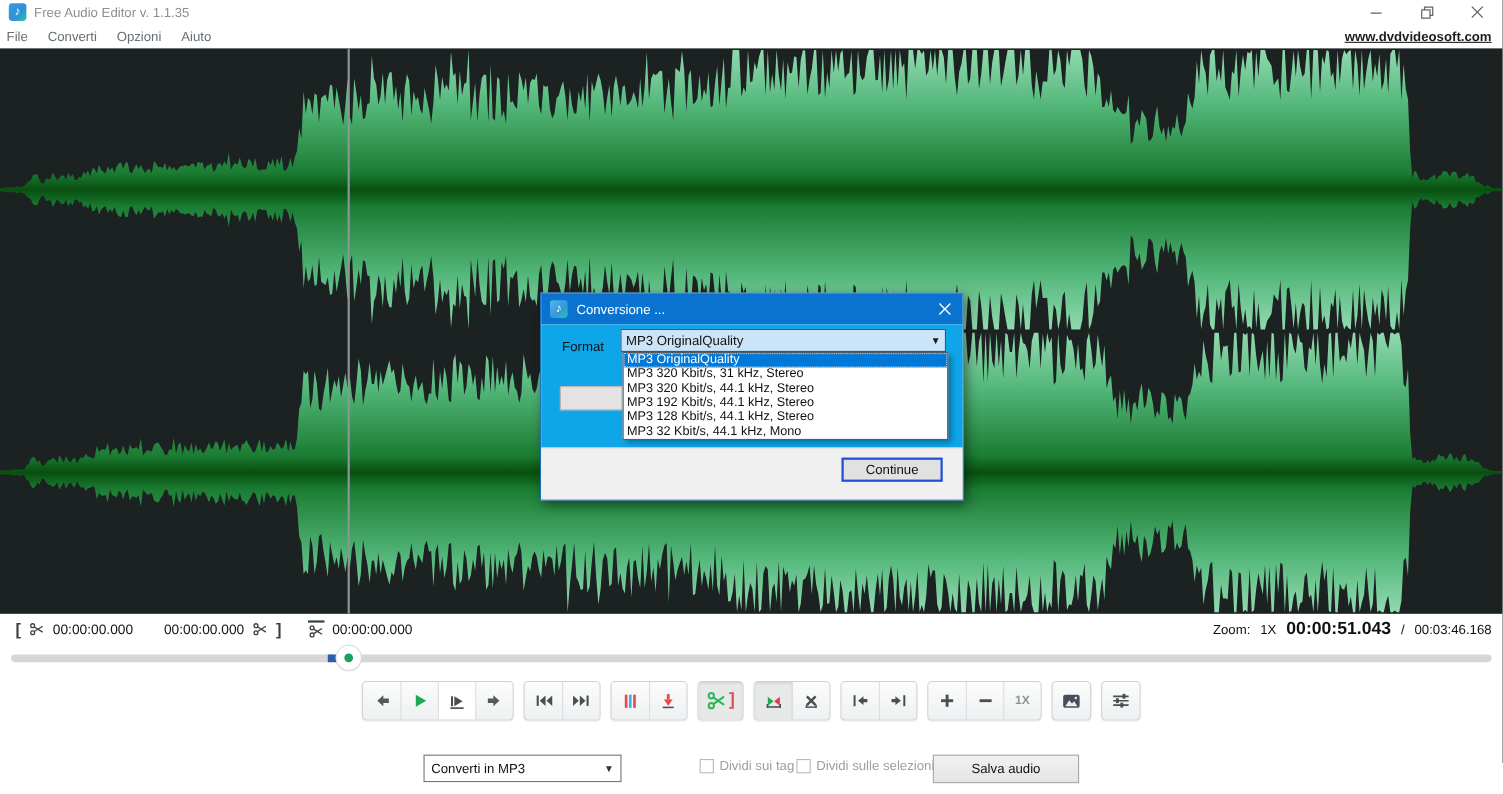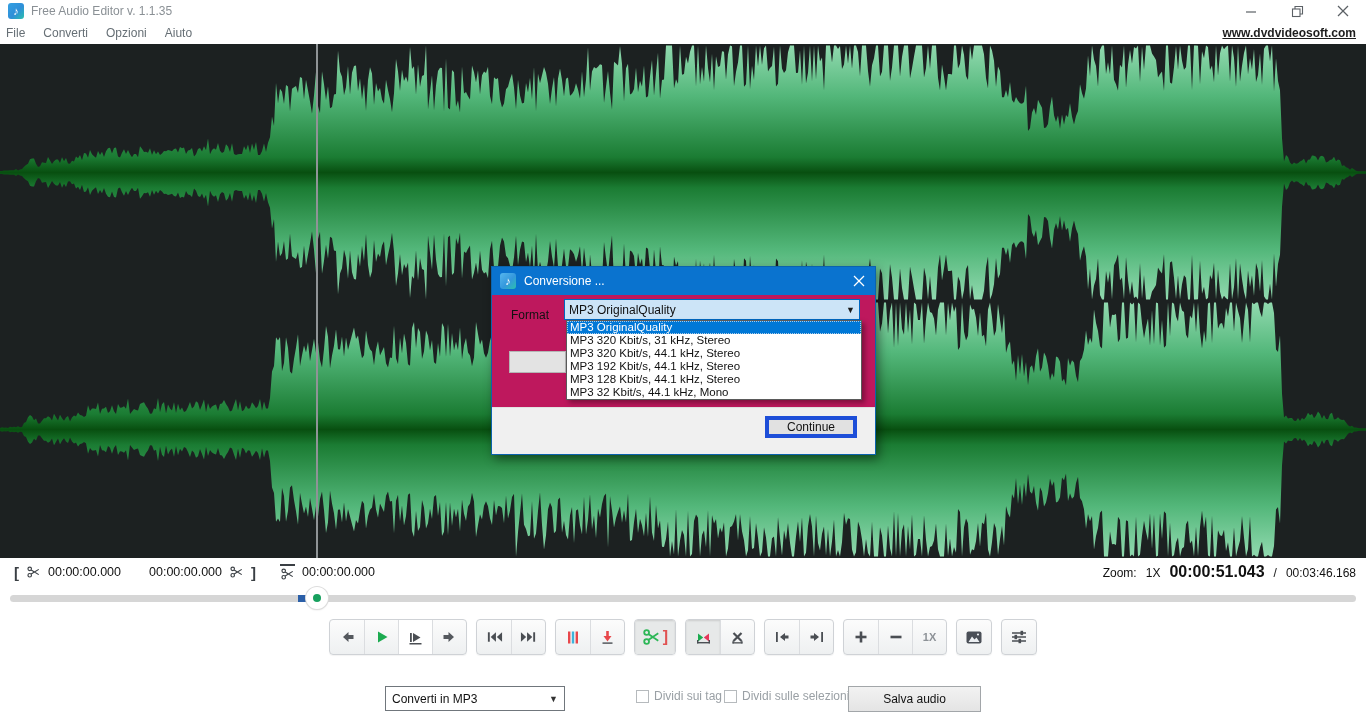--- a/index.html
+++ b/index.html
@@ -58,30 +58,30 @@
   .chk-box { width:13px; height:13px; border:1px solid #b6babd; background:#fff; }
   .chk-label { color:#9aa0a5; font-size:12px; }
   .save-btn { position:absolute; left:848px; top:2px; width:133px; height:26px; background:linear-gradient(#f2f2f2,#e4e4e4); border:1px solid #a2a6a9; display:flex; align-items:center; justify-content:center; font-size:12px; color:#111; }
 
   
   .dialog { position:absolute; left:491px; top:266px; width:385px; height:189px; background:#fff; border:1px solid #0b63ad; box-shadow:3px 4px 10px rgba(0,0,0,.45); }
   .dlg-title { height:28px; background:#0a73cf; display:flex; align-items:center; }
   .dlg-icon { width:16px; height:16px; margin:0 8px; border-radius:3px; background:linear-gradient(135deg,#55b7ee 0%,#3498dd 55%,#2bc0ad 100%); color:#fff; font-size:11px; line-height:16px; text-align:center; }
   .dlg-title-text { color:#fff; font-size:12px; }
   .dlg-close { margin-left:auto; width:32px; height:28px; display:flex; align-items:center; justify-content:center; color:#fff; font-size:13px; }
-  .dlg-body { position:relative; height:112px; background:#be185d; }
+  .dlg-body { position:relative; height:112px; background:#0ea5e9; }
   .dlg-label { position:absolute; left:19px; top:10px; height:20px; line-height:20px; color:#111; font-size:12px; }
   .combo { position:absolute; left:72px; top:4px; width:296px; height:21px; background:#cce4f7; border:1px solid #0067c0; display:flex; align-items:center; padding:0 4px; font-size:12px; color:#111; }
   .combo .caret { margin-left:auto; font-size:9px; color:#1a1a1a; }
   .partial-btn { position:absolute; left:17px; top:56px; width:57px; height:22px; background:#e3e3e3; border:1px solid #b5b5b5; z-index:1; }
   .combo-list { position:absolute; left:74px; top:25px; width:296px; background:#fff; border:1px solid #5a5a5a; z-index:3; box-shadow:3px 3px 5px rgba(0,0,0,.35); }
   .opt { height:13px; line-height:13px; padding-left:3px; font-size:11.5px; color:#111; white-space:nowrap; }
   .opt.sel { background:#0078d7; color:#fff; outline:1px dotted #a8cbe8; outline-offset:-1px; }
   .dlg-footer { position:relative; height:47px; background:#f0f0f0; border-top:1px solid #e2e2e2; }
-  .continue-btn { position:absolute; right:18px; top:8px; width:92px; height:22px; background:#e1e1e1; border:4px solid #1d4ed8; display:flex; align-items:center; justify-content:center; font-size:12px; color:#111; }
+  .continue-btn { position:absolute; right:18px; top:8px; width:92px; height:22px; background:#e1e1e1; border:2px solid #1d4ed8; display:flex; align-items:center; justify-content:center; font-size:12px; color:#111; }
 </style>
 </head>
 <body>
 
 <div class="titlebar">
   <div class="app-icon">♪</div>
   <div class="app-title">Free Audio Editor v. 1.1.35</div>
   <div class="win-controls">
     <div class="win-btn">
       <svg width="12" height="12" viewBox="0 0 12 12">

